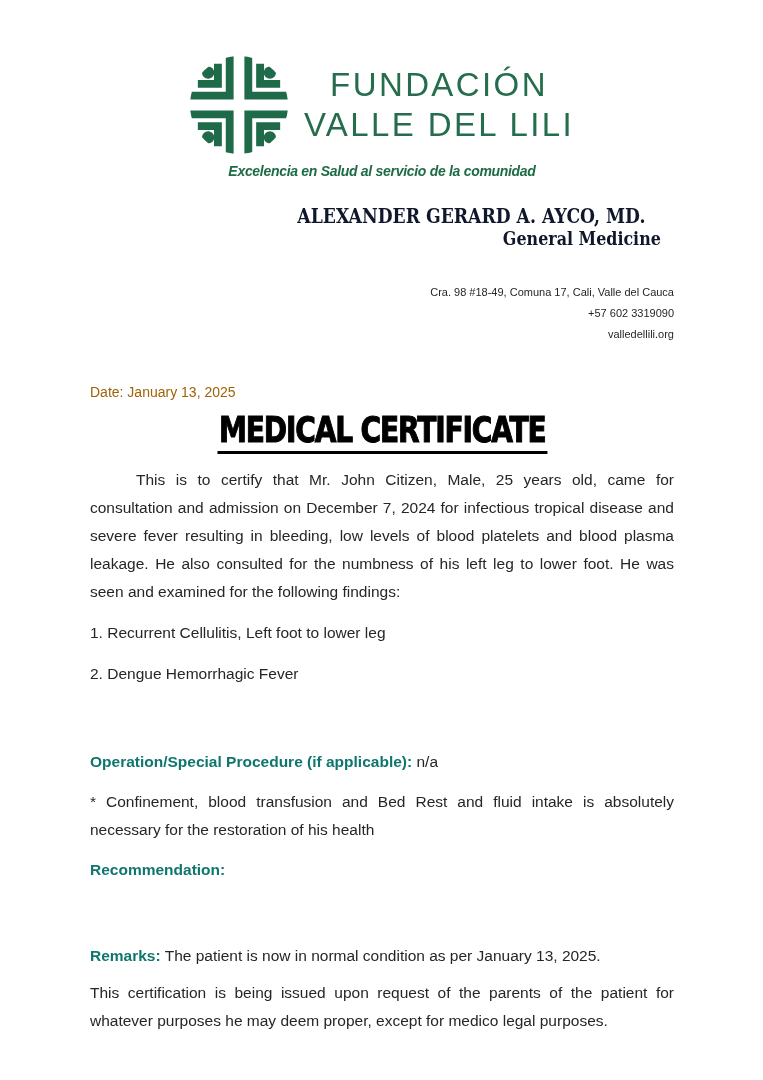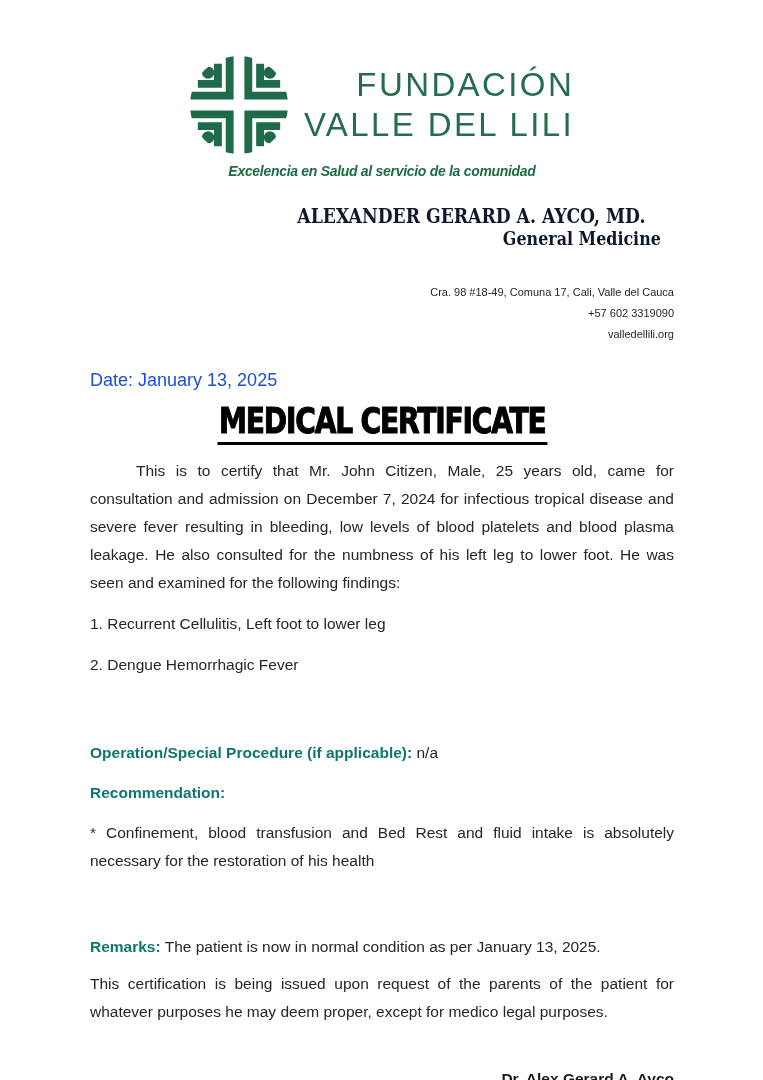--- a/index.html
+++ b/index.html
@@ -18,21 +18,21 @@
   }
 
   
   .letterhead { text-align: center; }
   .brand-row {
     display: flex; justify-content: center; align-items: center;
     gap: 16px;
   }
   .logo-mark { flex: 0 0 auto; width: 98px; height: 98px; }
   .brand-name {
-    text-align: right;
+    text-align: center;
     color: #256d4c;
     font-size: 33px;
     line-height: 40px;
     letter-spacing: 2.4px;
     font-weight: 400;
   }
   .tagline {
     margin-top: 9px;
     color: #1e6b45;
     font-weight: bold;
@@ -52,21 +52,21 @@
     transform-origin: center;
     white-space: nowrap;
   }
   .practitioner .name { font-size: 20px; line-height: 24px; }
   .practitioner .specialty { font-size: 18.5px; line-height: 22px; }
 
   
   .contact { margin-top: 32px; text-align: right; font-size: 11px; line-height: 21px; color: #262626; }
 
   
-  .date-line { margin-top: 25px; font-size: 18px; color: #1d4ed8; }
+  .date-line { margin-top: 39px; font-size: 14px; color: #a16207; }
 
   
   .title-wrap { margin-top: 10px; text-align: center; }
   .doc-title {
     display: inline-block;
     font-family: "DejaVu Sans", sans-serif;
     font-weight: bold;
     font-size: 36px;
     line-height: 40px;
     color: #000;
@@ -154,23 +154,23 @@
     <h1 class="doc-title">MEDICAL CERTIFICATE</h1>
   </div>
 
   <p class="bodytext justify intro">This is to certify that Mr. John Citizen, Male, 25 years old, came for consultation and admission on December 7, 2024 for infectious tropical disease and severe fever resulting in bleeding, low levels of blood platelets and blood plasma leakage. He also consulted for the numbness of his left leg to lower foot.  He was seen and examined for the following findings:</p>
 
   <p class="bodytext finding">1. Recurrent Cellulitis, Left foot to lower leg</p>
   <p class="bodytext finding">2. Dengue Hemorrhagic Fever</p>
 
   <p class="bodytext op-line"><span class="b">Operation/Special Procedure (if applicable):</span> <span>n/a</span></p>
 
+  <p class="bodytext justify rec-text">* Confinement, blood transfusion and Bed Rest and fluid intake is absolutely necessary for the restoration of his health</p>
+
   <p class="bodytext rec-label"><span class="b">Recommendation:</span></p>
-
-  <p class="bodytext justify rec-text">* Confinement, blood transfusion and Bed Rest and fluid intake is absolutely necessary for the restoration of his health</p>
 
   <p class="bodytext remarks"><span class="b">Remarks:</span> <span>The patient is now in normal condition as per January 13, 2025.</span></p>
 
   <p class="bodytext justify closing">This certification is being issued upon request of the parents of the patient for whatever purposes he may deem proper, except for medico legal purposes.</p>
 
   <div class="signature">
     <div>Dr. Alex Gerard A. Ayco</div>
 
   </div>
 

